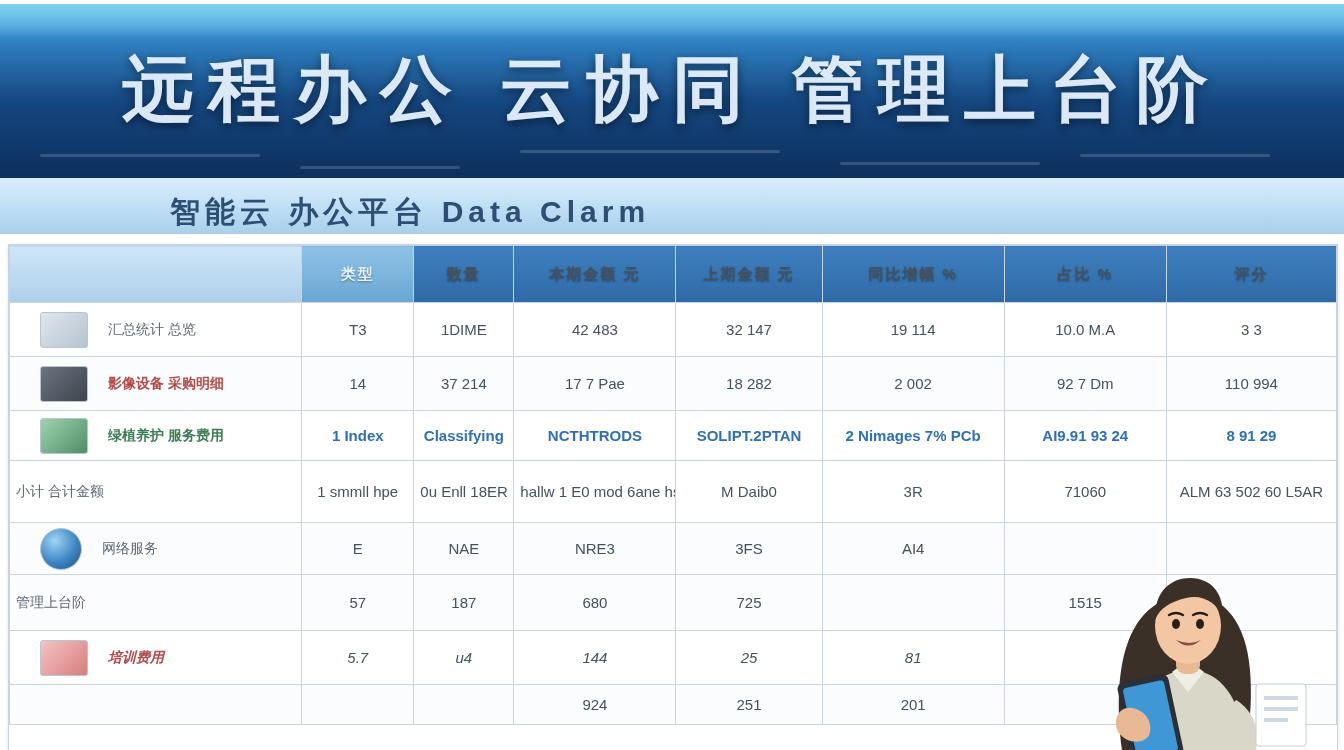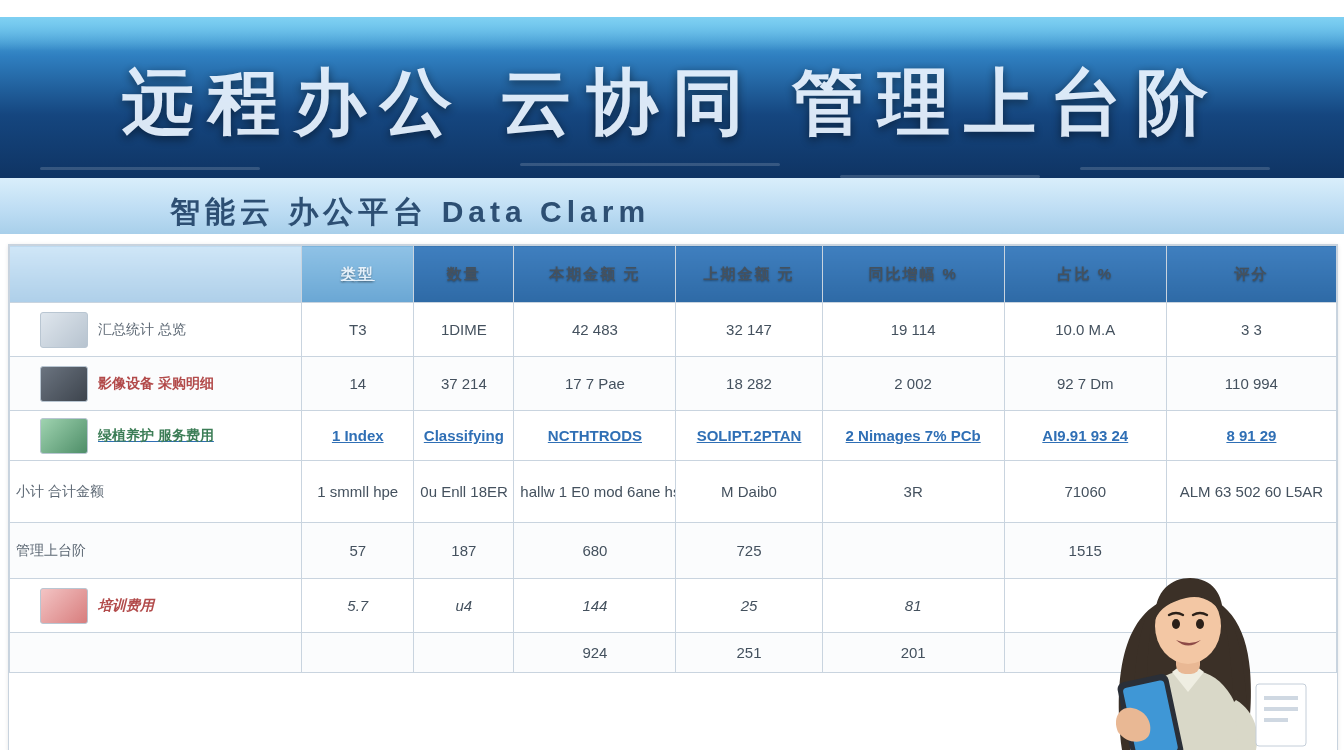--- a/index.html
+++ b/index.html
@@ -11,21 +11,21 @@
     width: 1344px;
     height: 750px;
     overflow: hidden;
     font-family: "Liberation Sans", sans-serif;
     position: relative;
   }
 
   
   .banner {
     position: absolute;
-    left: 0; top: 17px;
+    left: 0; top: 4px;
     width: 1344px;
     height: 178px;
     background: linear-gradient(180deg, #58b9e8 0%, #2f7fc0 22%, #15467f 55%, #0d2f5c 100%);
     overflow: hidden;
   }
   .banner-glow {
     position: absolute;
     left: 0; top: 0;
     width: 100%;
     height: 34px;
@@ -118,47 +118,46 @@
     letter-spacing: 2px;
     text-shadow: 0 1px 2px rgba(0,0,0,0.35);
   }
   thead th.hdr-blank {
     background: linear-gradient(180deg, #cfe6f7 0%, #aecfe9 100%);
     color: #d9eaf7;
   }
   thead th.hdr-img {
     background: linear-gradient(180deg, #8fc2e6 0%, #6aa7d4 100%);
     color: #e6f1fa;
-    text-decoration: underline;
   }
   td.label-cell {
     text-align: left;
     padding-left: 10px;
     font-size: 15px;
     color: #55616d;
   }
   tr.row-a td { background: #ffffff; }
   tr.row-b td { background: #fbfcfd; }
-  tr.row-blue td { color: #2f6fb5; font-weight: bold; text-decoration: underline; }
+  tr.row-blue td { color: #2f6fb5; font-weight: bold; }
   td.strong { font-weight: bold; }
   .r-h1 { height: 54px; }
   .r-h2 { height: 54px; margin-left: 12px; }
   .r-h3 { height: 50px; }
   .r-h4 { height: 62px; }
   .r-h5 { height: 52px; }
   .r-h6 { height: 58px; }
   .r-h7 { height: 56px; }
   .r-h8 { height: 54px; font-style: italic; }
   .r-h9 { height: 40px; }
 
   
   .thumb-row {
     display: flex;
     align-items: center;
-    gap: 10px;
+    gap: 20px;
     padding-left: 24px;
   }
   .thumb {
     width: 46px;
     height: 34px;
     border-radius: 3px;
     flex: none;
     border: 1px solid #b9c6d2;
   }
   .thumb.camera { background: linear-gradient(135deg,#6b7480 0%, #3d444d 100%); }
@@ -283,20 +282,35 @@
         </td>
         <td>1 smmll hpe</td>
         <td>0u Enll 18ER</td>
         <td>hallw 1 E0 mod 6ane hs-1 6d</td>
         <td>M Daib0</td>
         <td>3R</td>
         <td>71060</td>
         <td>ALM 63 502 60 L5AR</td>
       </tr>
 
+      <tr class="row-b r-h5">
+        <td class="label-cell">
+          <div class="thumb-row">
+            <div class="thumb sphere"></div>
+            <div class="lbl-txt">网络服务</div>
+          </div>
+        </td>
+        <td>E</td>
+        <td>NAE</td>
+        <td>NRE3</td>
+        <td>3FS</td>
+        <td>AI4</td>
+        <td></td>
+        <td></td>
+      </tr>
 
 
       <tr class="row-b r-h7">
         <td class="label-cell">
           <div class="lbl-txt">管理上台阶</div>
         </td>
         <td>57</td>
         <td>187</td>
         <td>680</td>
         <td>725</td>

